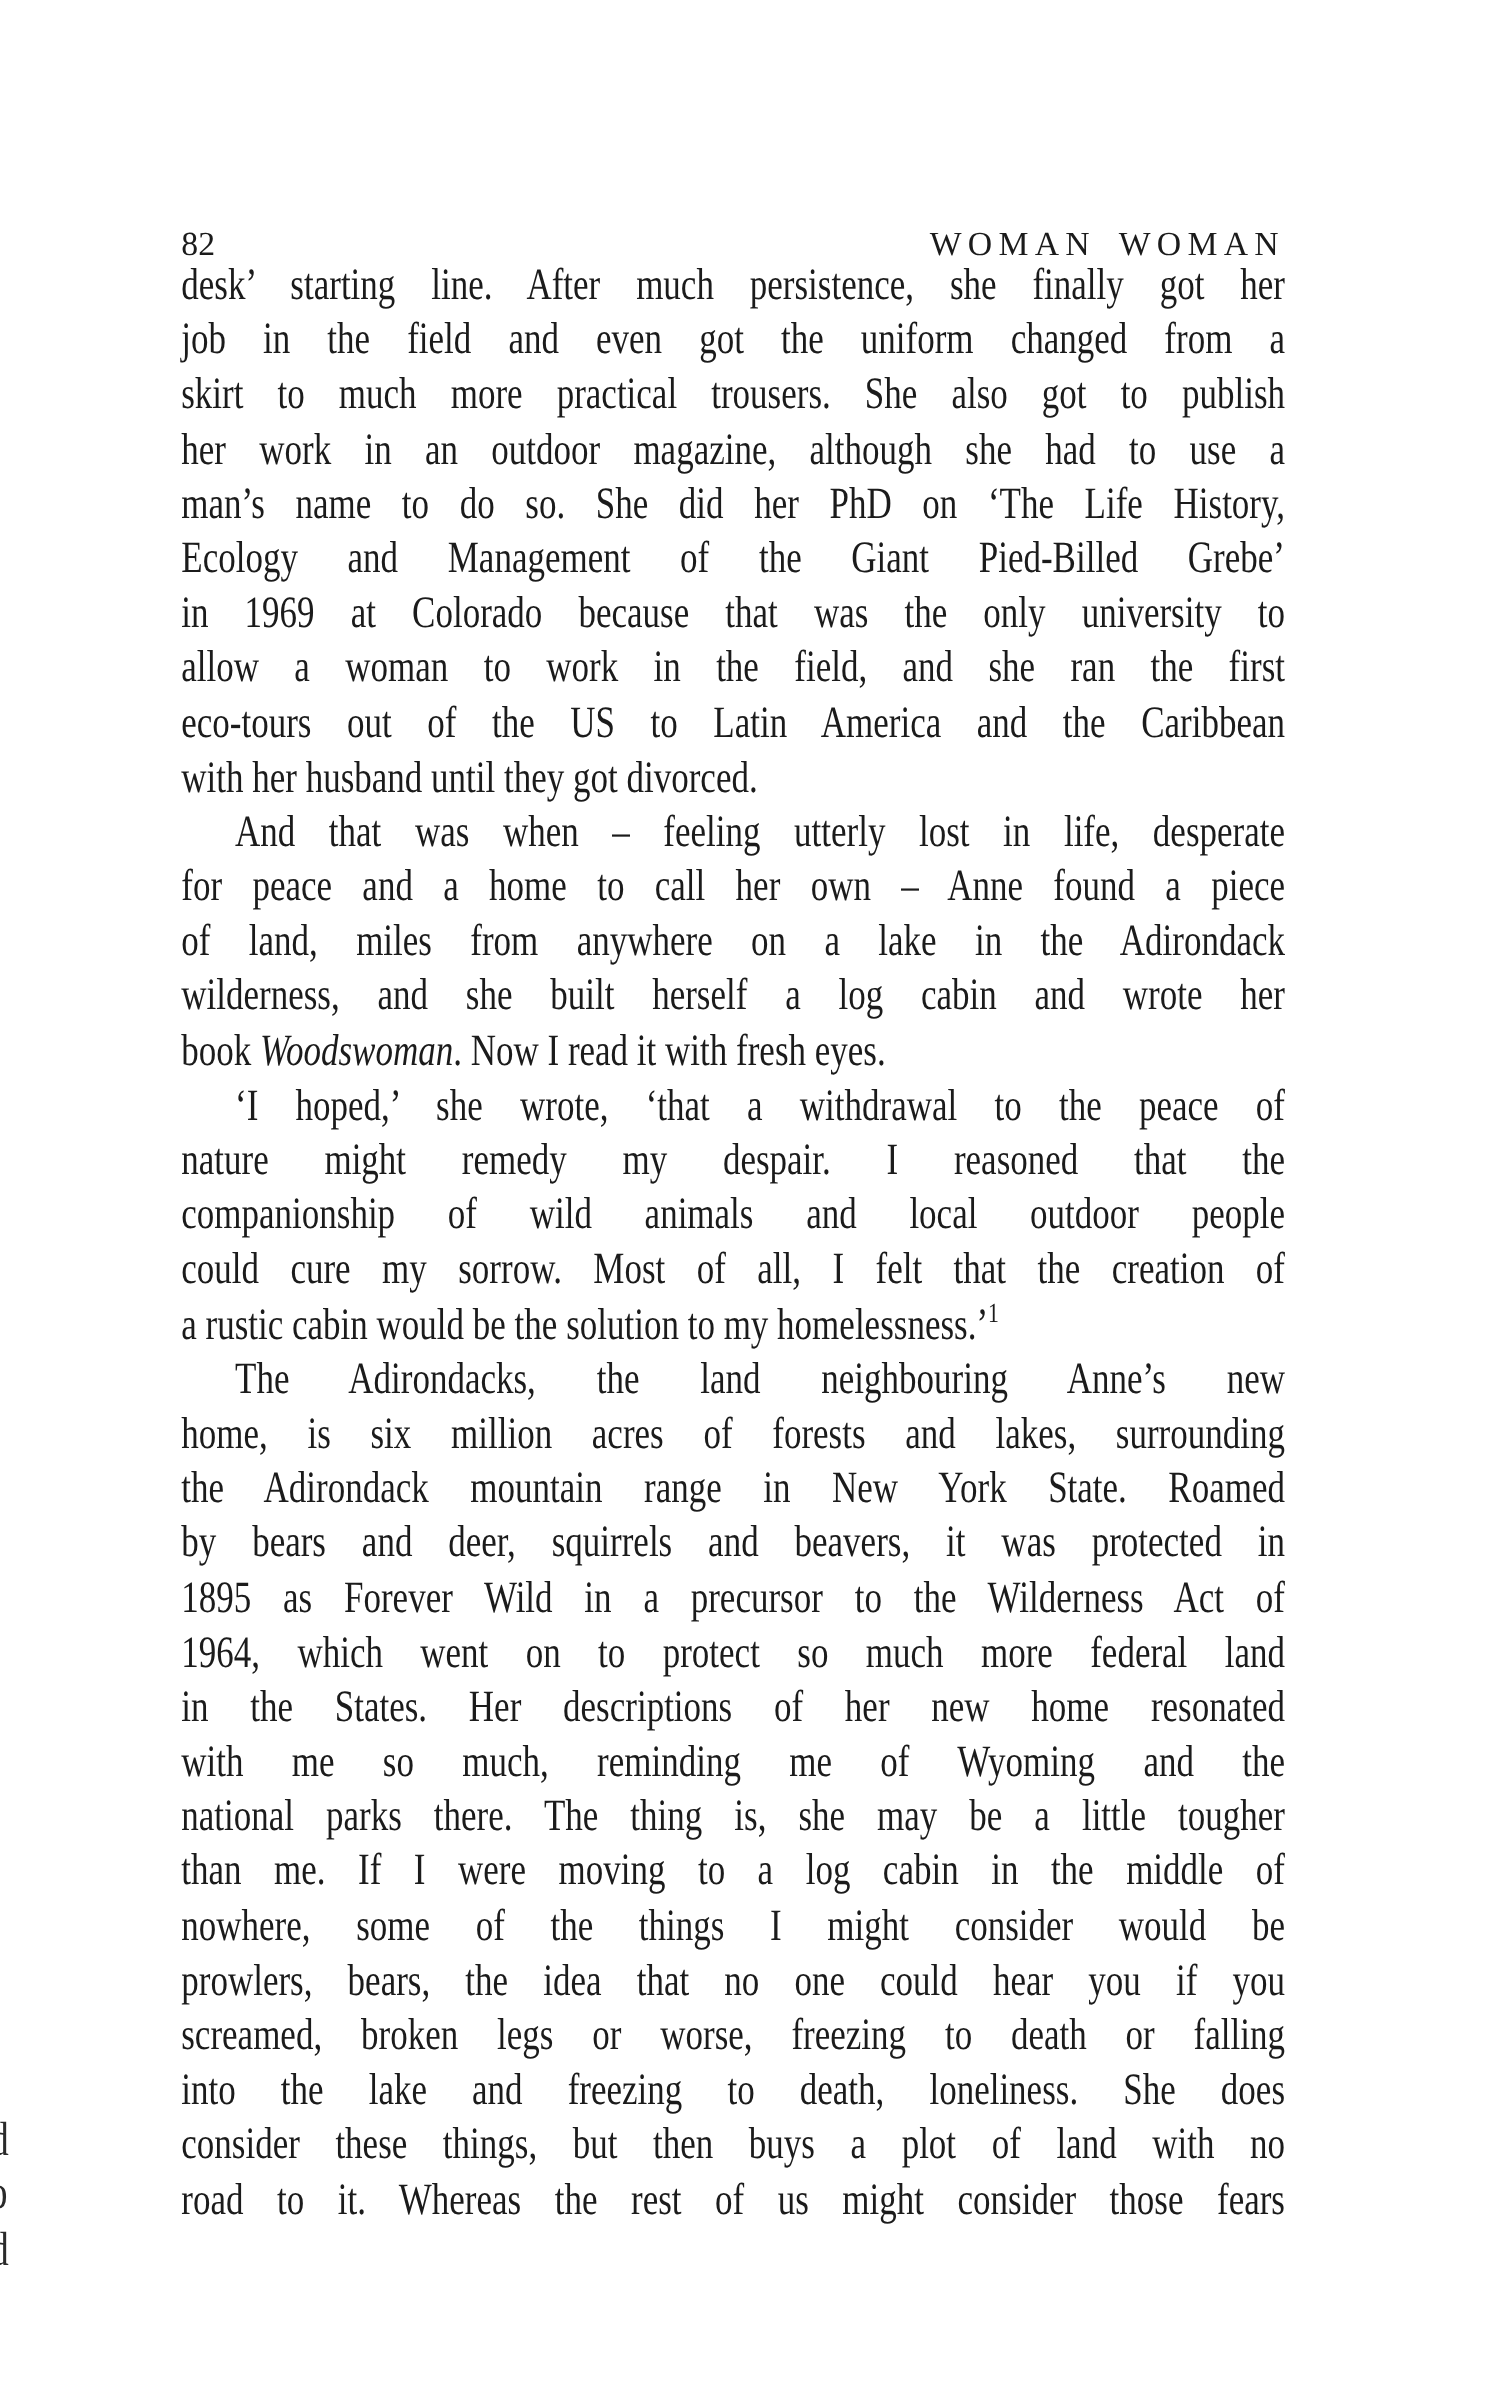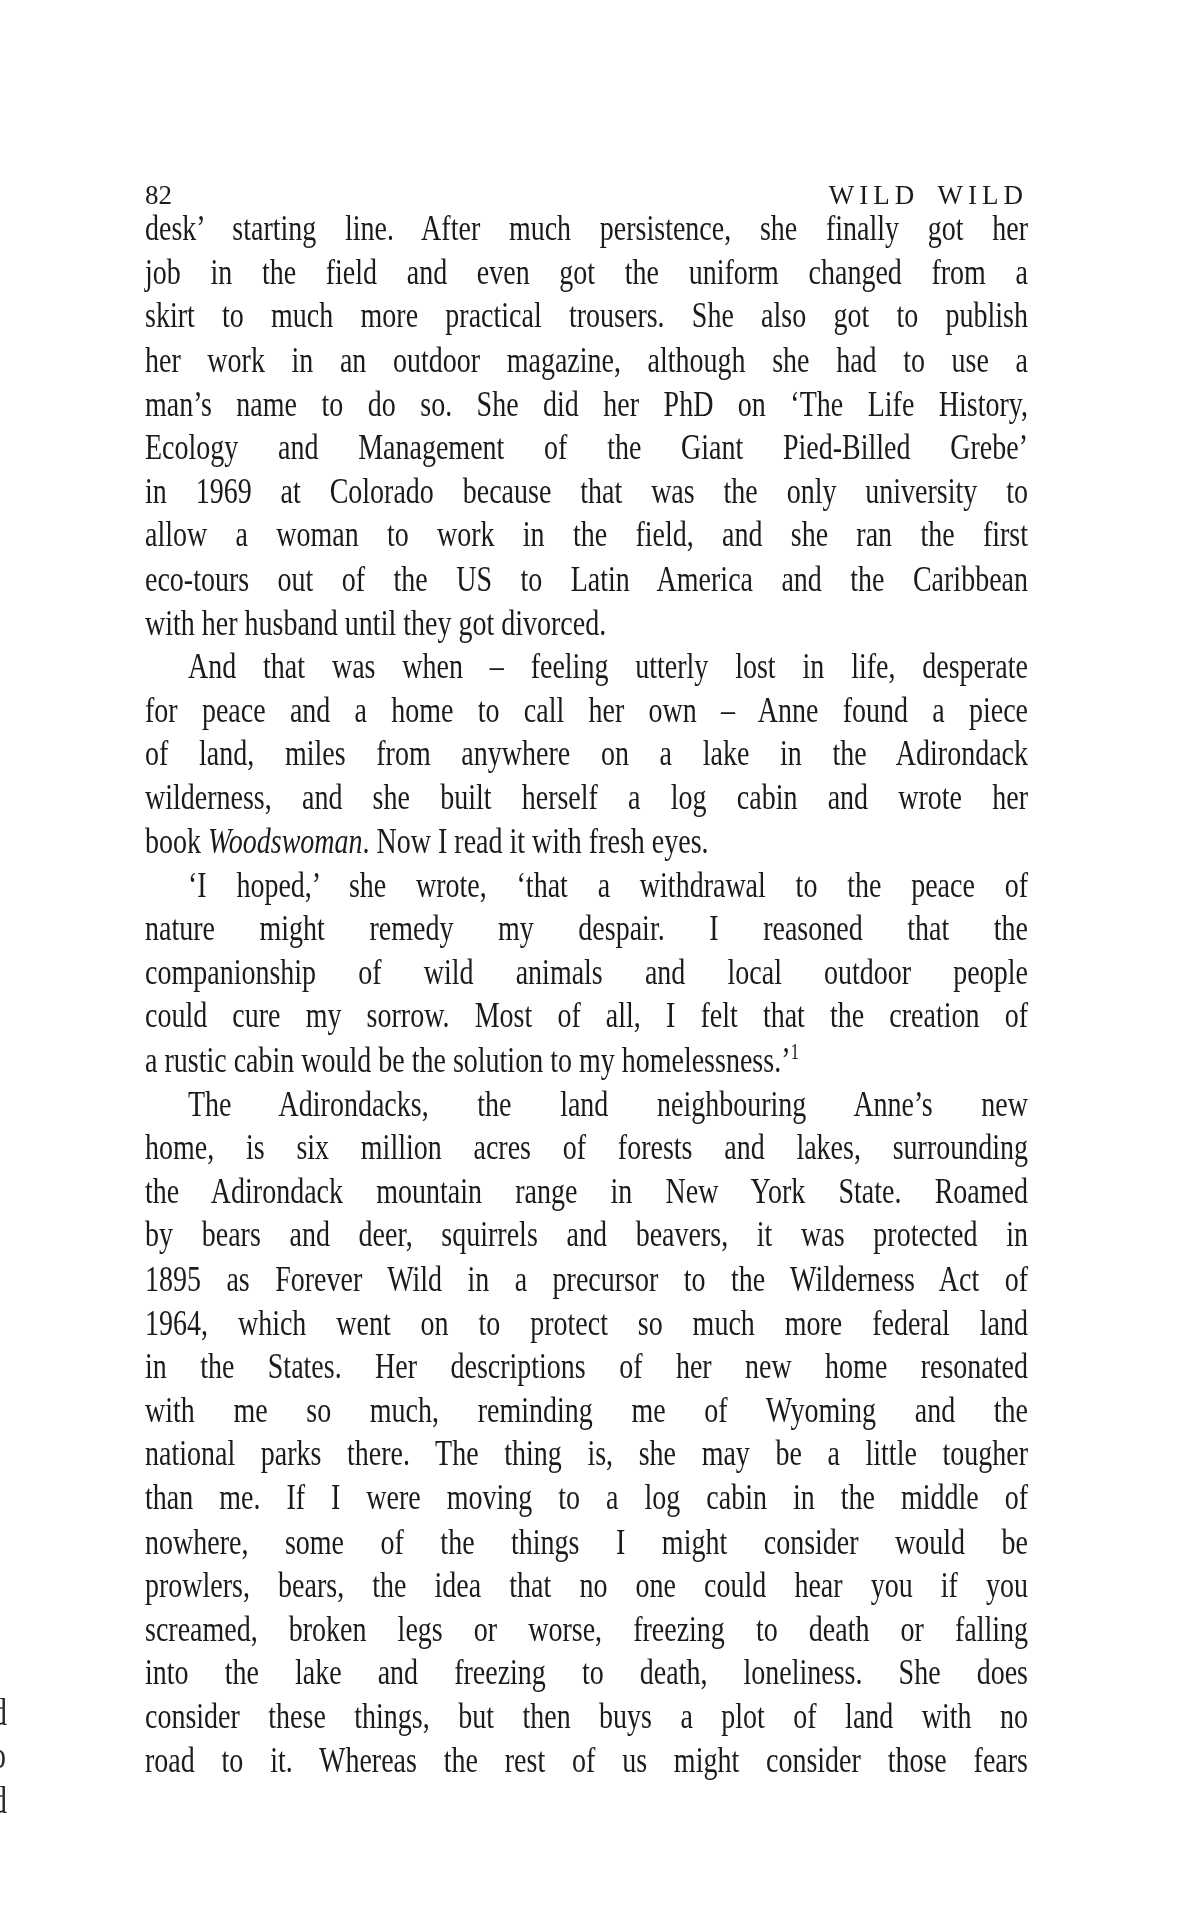--- a/index.html
+++ b/index.html
@@ -67,21 +67,21 @@
   .frag-2 { top: 1736px; left: -9px; }
   .frag-3 { top: 1781px; left: -8px; }
 </style>
 </head>
 <body>
 
 <div class="page">
 
   <div class="page-header">
     <span class="page-number">82</span>
-    <span class="running-header">WILD WILD</span>
+    <span class="running-header">WOMAN WOMAN</span>
   </div>
 
   <div class="body-text">
       <div class="line"><span>desk’ starting line. After much persistence, she finally got her</span></div>
       <div class="line"><span>job in the field and even got the uniform changed from a</span></div>
       <div class="line"><span>skirt to much more practical trousers. She also got to publish</span></div>
       <div class="line"><span>her work in an outdoor magazine, although she had to use a</span></div>
       <div class="line"><span>man’s name to do so. She did her PhD on ‘The Life History,</span></div>
       <div class="line"><span>Ecology and Management of the Giant Pied-Billed Grebe’</span></div>
       <div class="line"><span>in 1969 at Colorado because that was the only university to</span></div>

